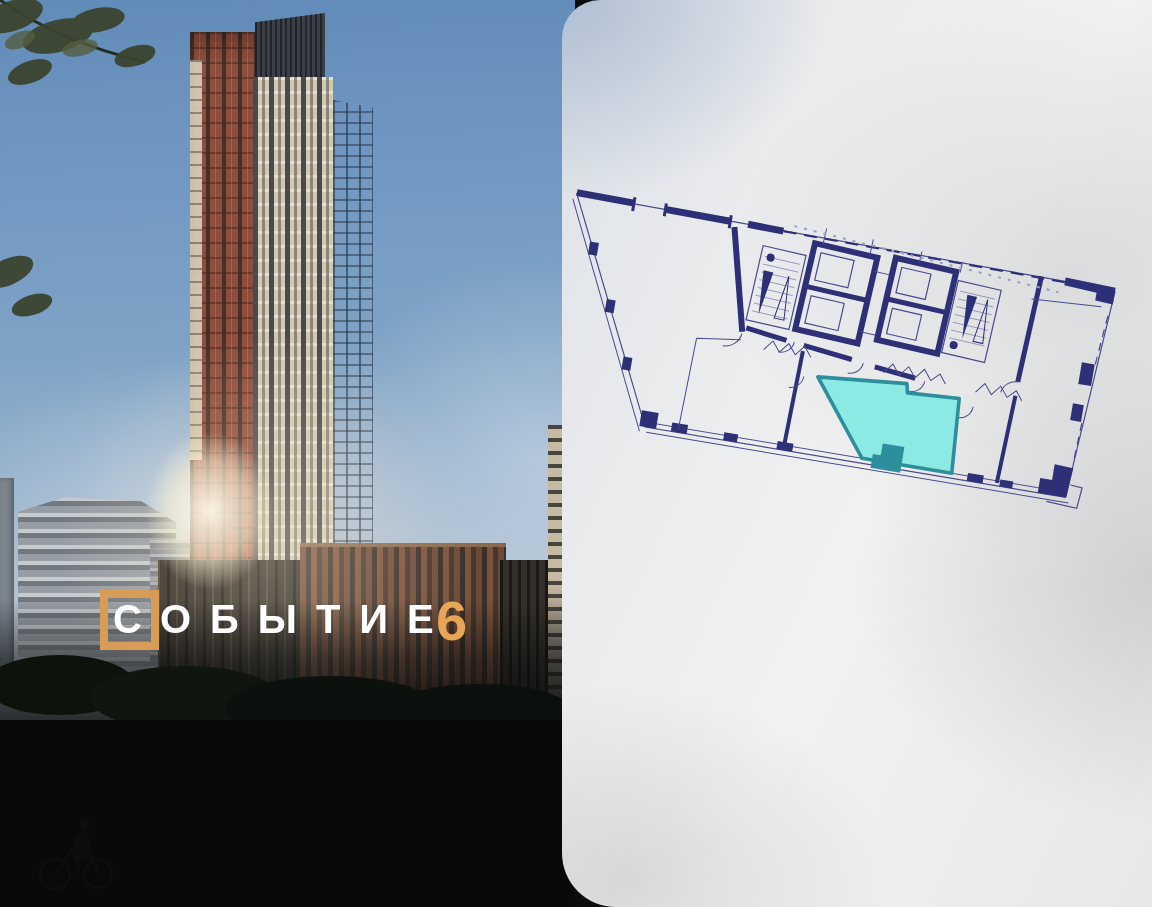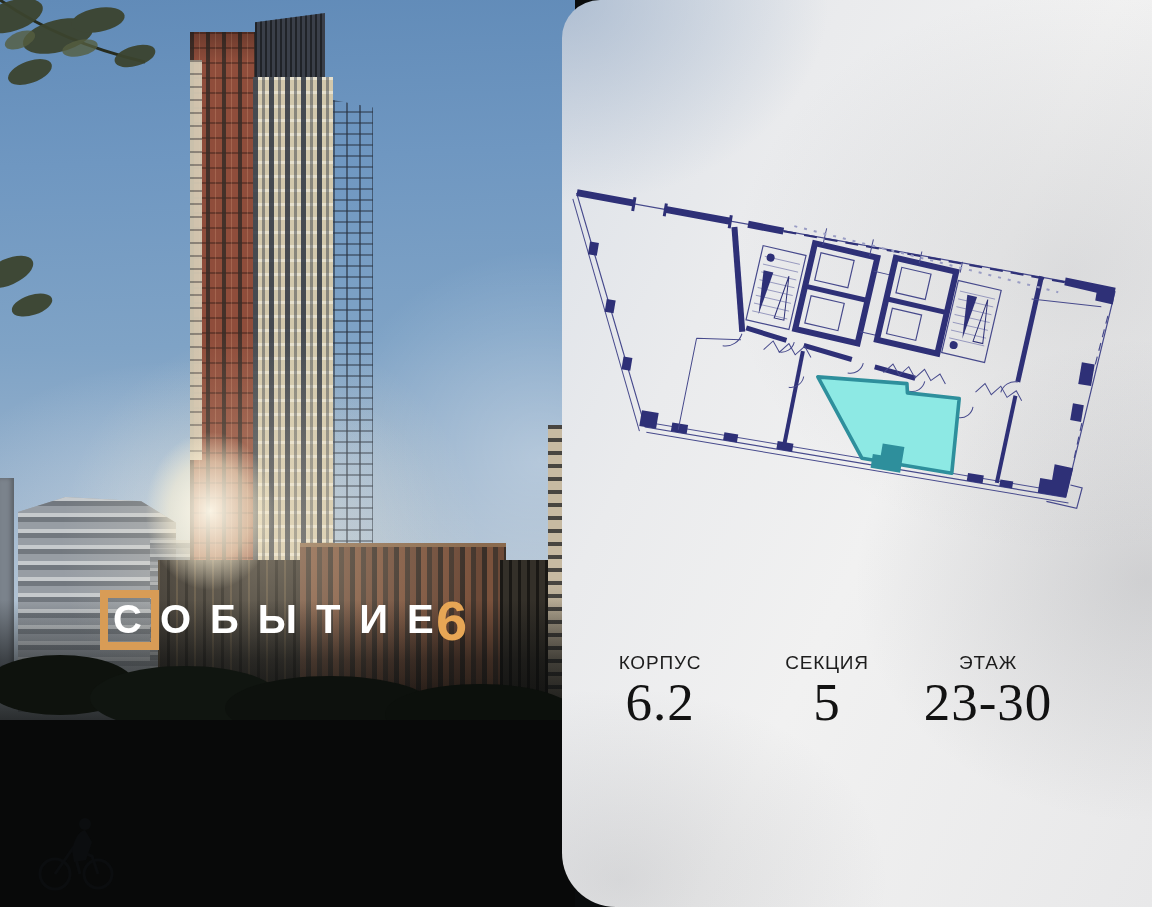--- a/index.html
+++ b/index.html
@@ -252,28 +252,14 @@
           <path d="M258,150 A13,13 0 0 1 245,163 M430,152 A13,13 0 0 1 417,165"></path>
         </g>
 
         <g>
           <polygon points="272,148 361,140 363,149 415,146 420,221 329,221" fill="#8DE9E4" stroke="#2E8F9C" stroke-width="3.6" stroke-linejoin="round"></polygon>
           <polygon points="347,203 369,203 369,229 339,229 339,215 347,215" fill="#2E8F9C"></polygon>
         </g>
       </svg>
     </div>
 
-    <div class="info-row">
-      <div class="info-col c1">
-        <div class="info-label">КОРПУС</div>
-        <div class="info-value">6.2</div>
-      </div>
-      <div class="info-col c2">
-        <div class="info-label">СЕКЦИЯ</div>
-        <div class="info-value">5</div>
-      </div>
-      <div class="info-col c3">
-        <div class="info-label">ЭТАЖ</div>
-        <div class="info-value">23-30</div>
-      </div>
-    </div>
   </div>
 </div>
 
 </body></html>

